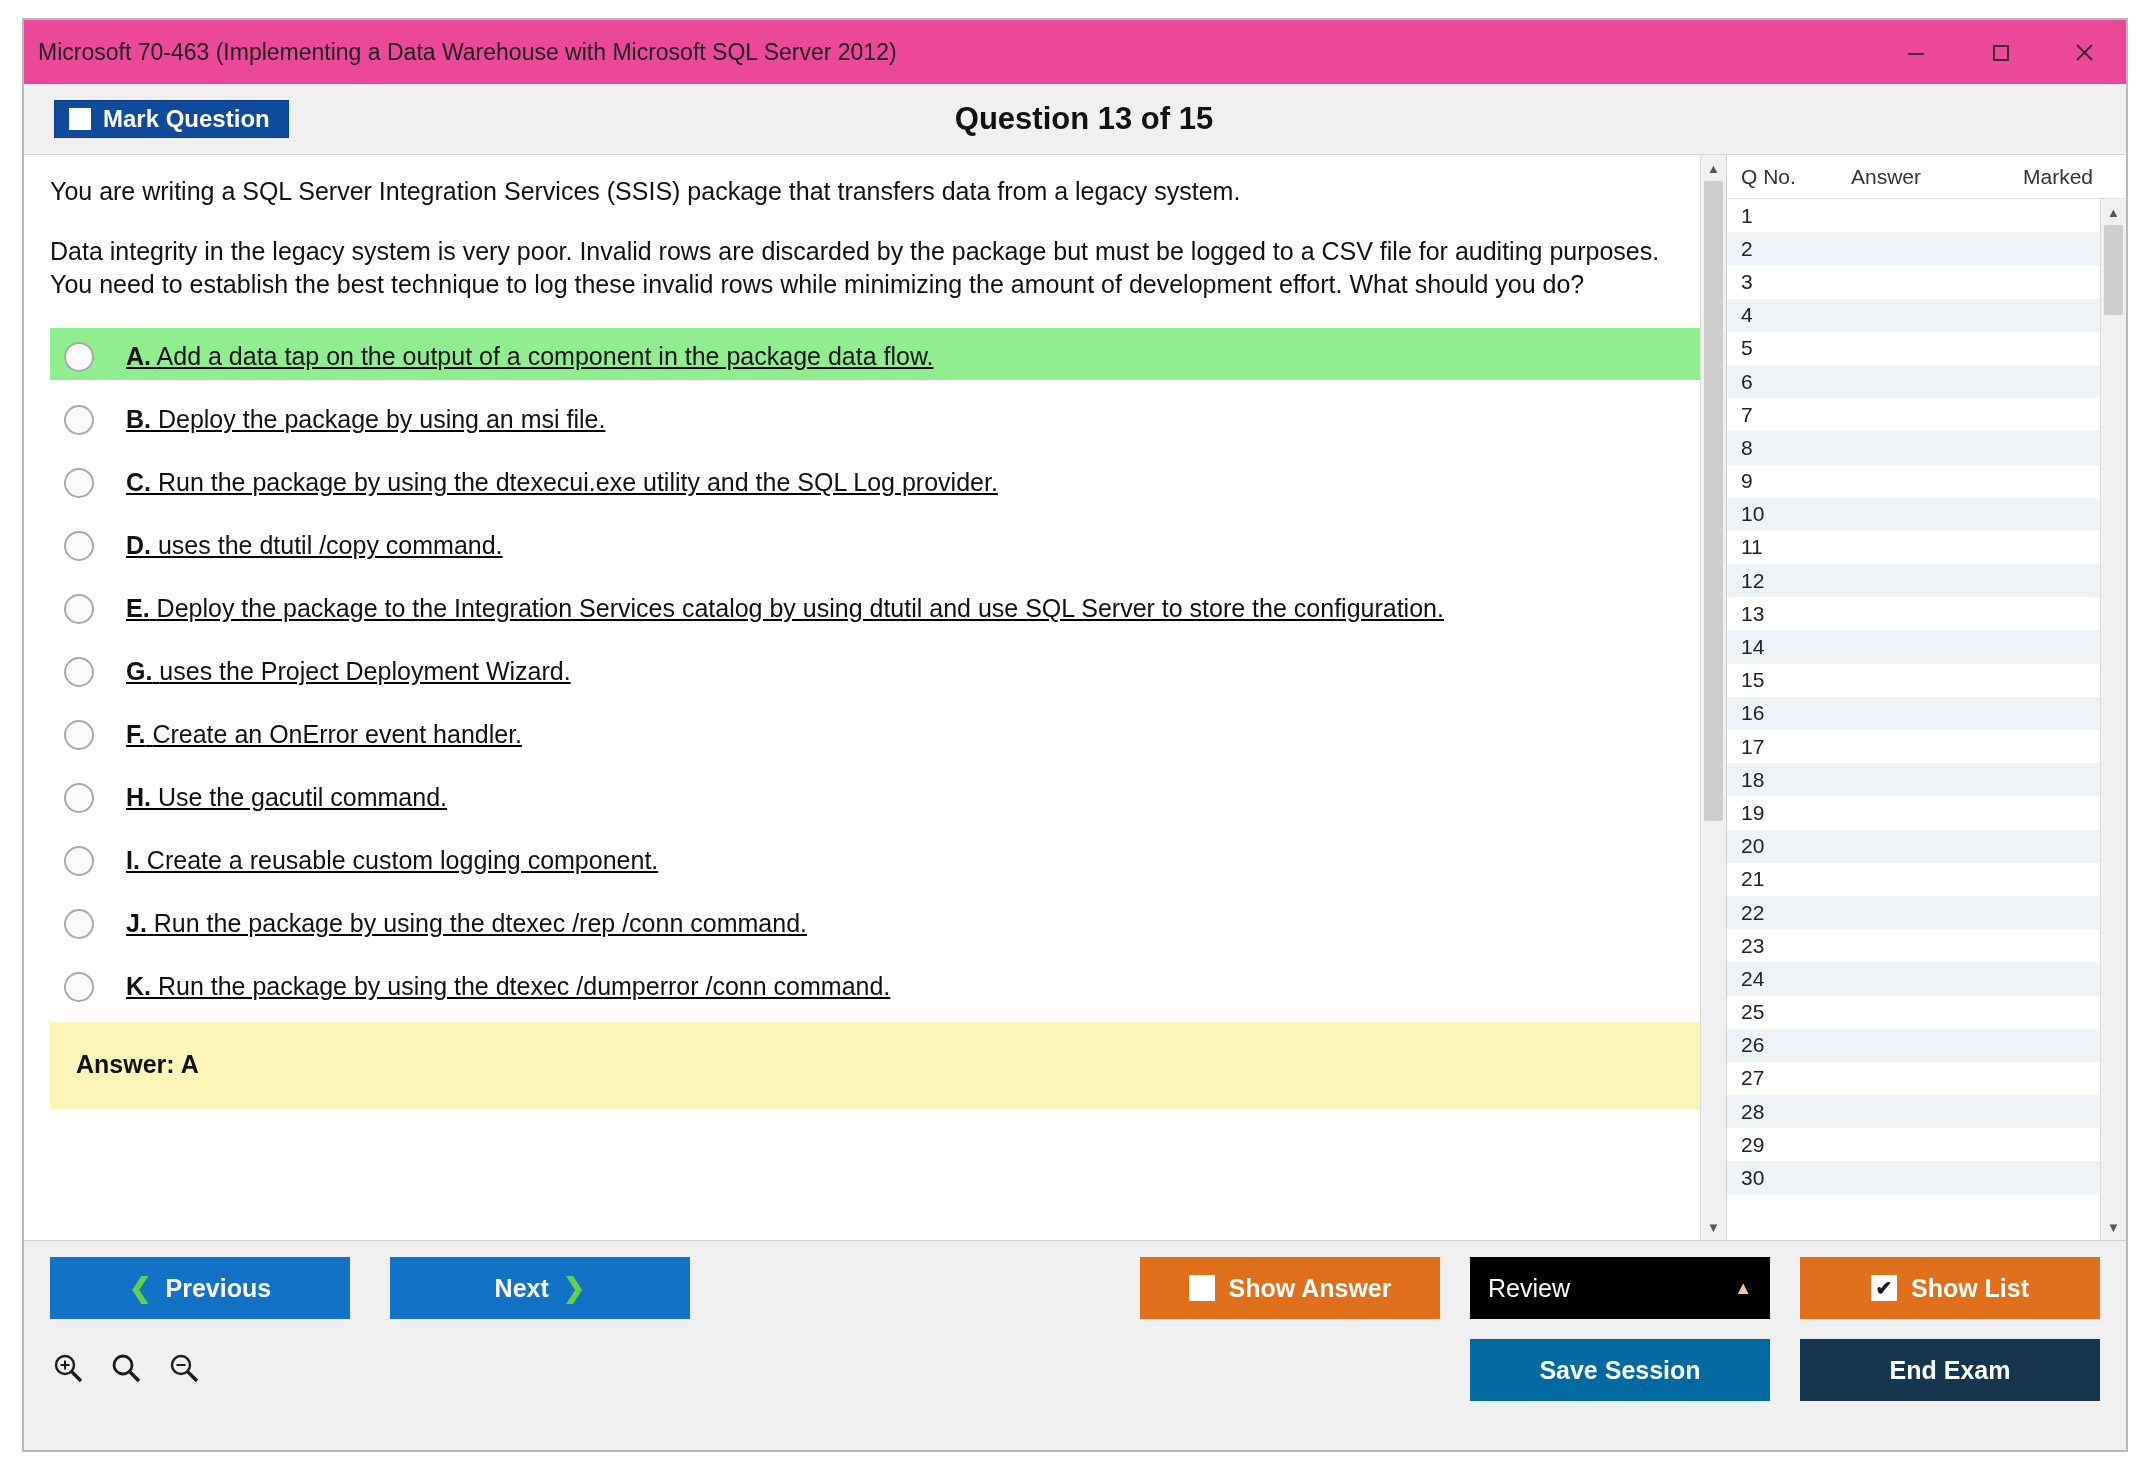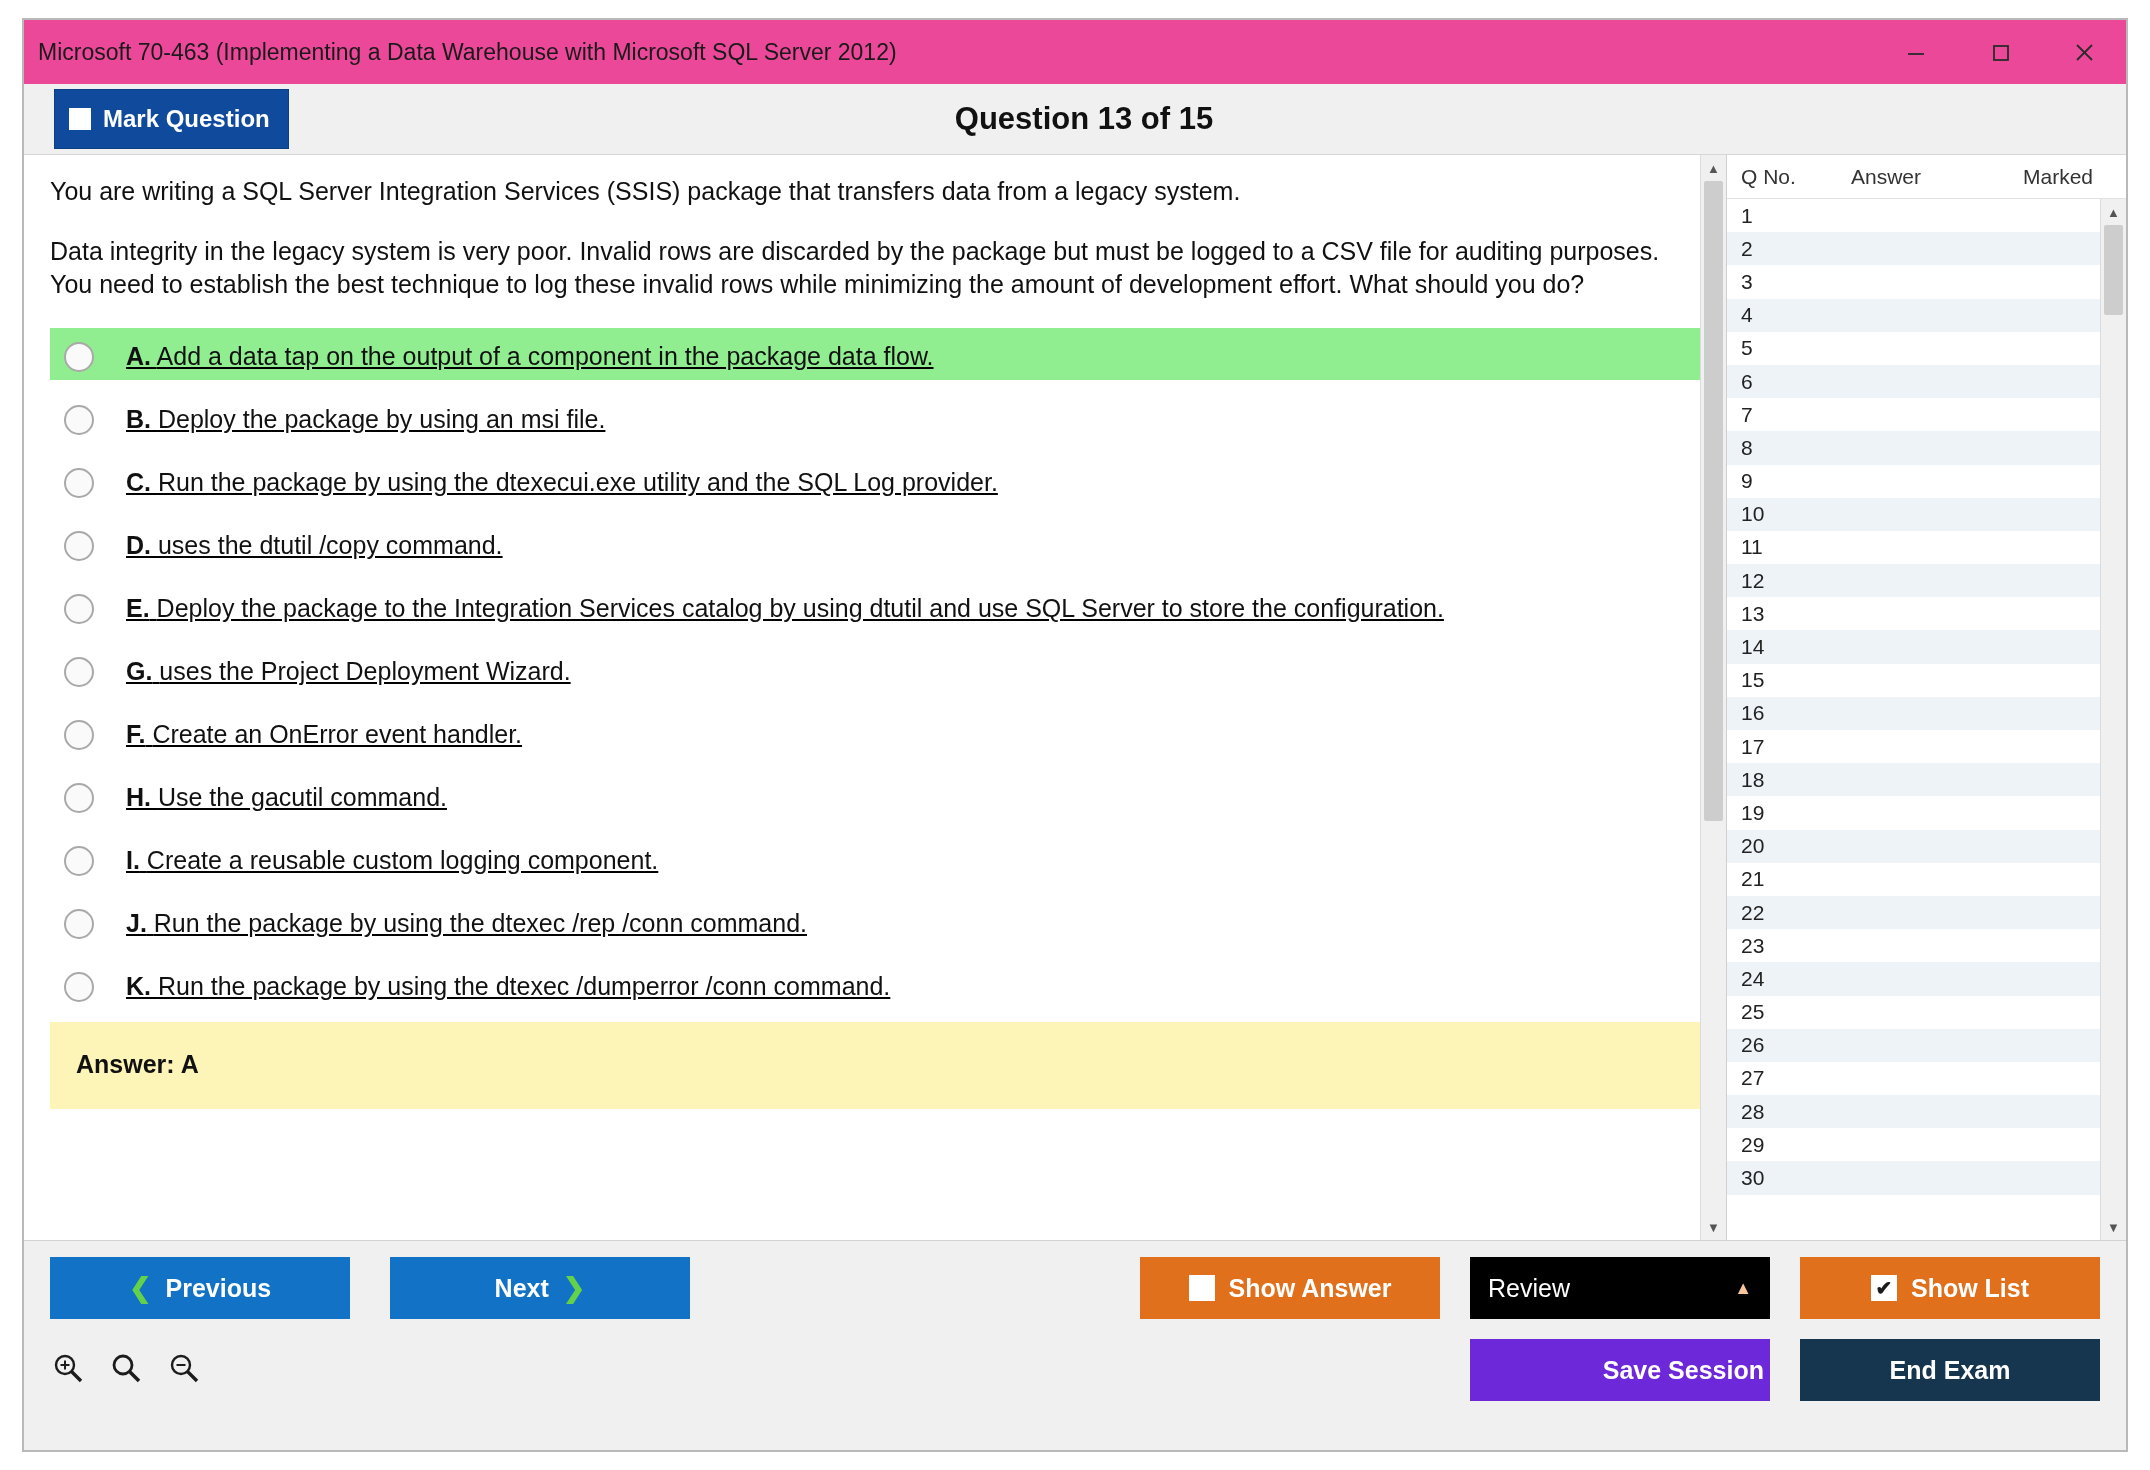--- a/index.html
+++ b/index.html
@@ -60,21 +60,21 @@
     flex: 0 0 70px;
     position: relative;
     background: #f0f0f0;
     display: flex;
     align-items: center;
   }
   .mark-question {
     margin-left: 30px;
     background: #104a9c;
     color: #ffffff;
-    height: 60px;
+    height: 38px;
     display: flex;
     align-items: center;
     gap: 12px;
     padding: 0 18px 0 14px;
     font-size: 24px;
     font-weight: bold;
     border: 1px solid #0d3f85;
     text-align: center;
   }
   .mark-box {
@@ -297,23 +297,22 @@
     height: 62px;
   }
   .zooms {
     display: flex;
     align-items: center;
     gap: 22px;
     color: #1c1c1c;
   }
   .btn-save {
     width: 300px; height: 62px;
-    background: #6d28d9;
+    background: #0369a1;
     margin-left: auto;
-    justify-content: flex-end;
   }
   .btn-end {
     width: 300px; height: 62px;
     background: #16354f;
     margin-left: 30px;
   }
 </style>
 </head>
 <body>
 

